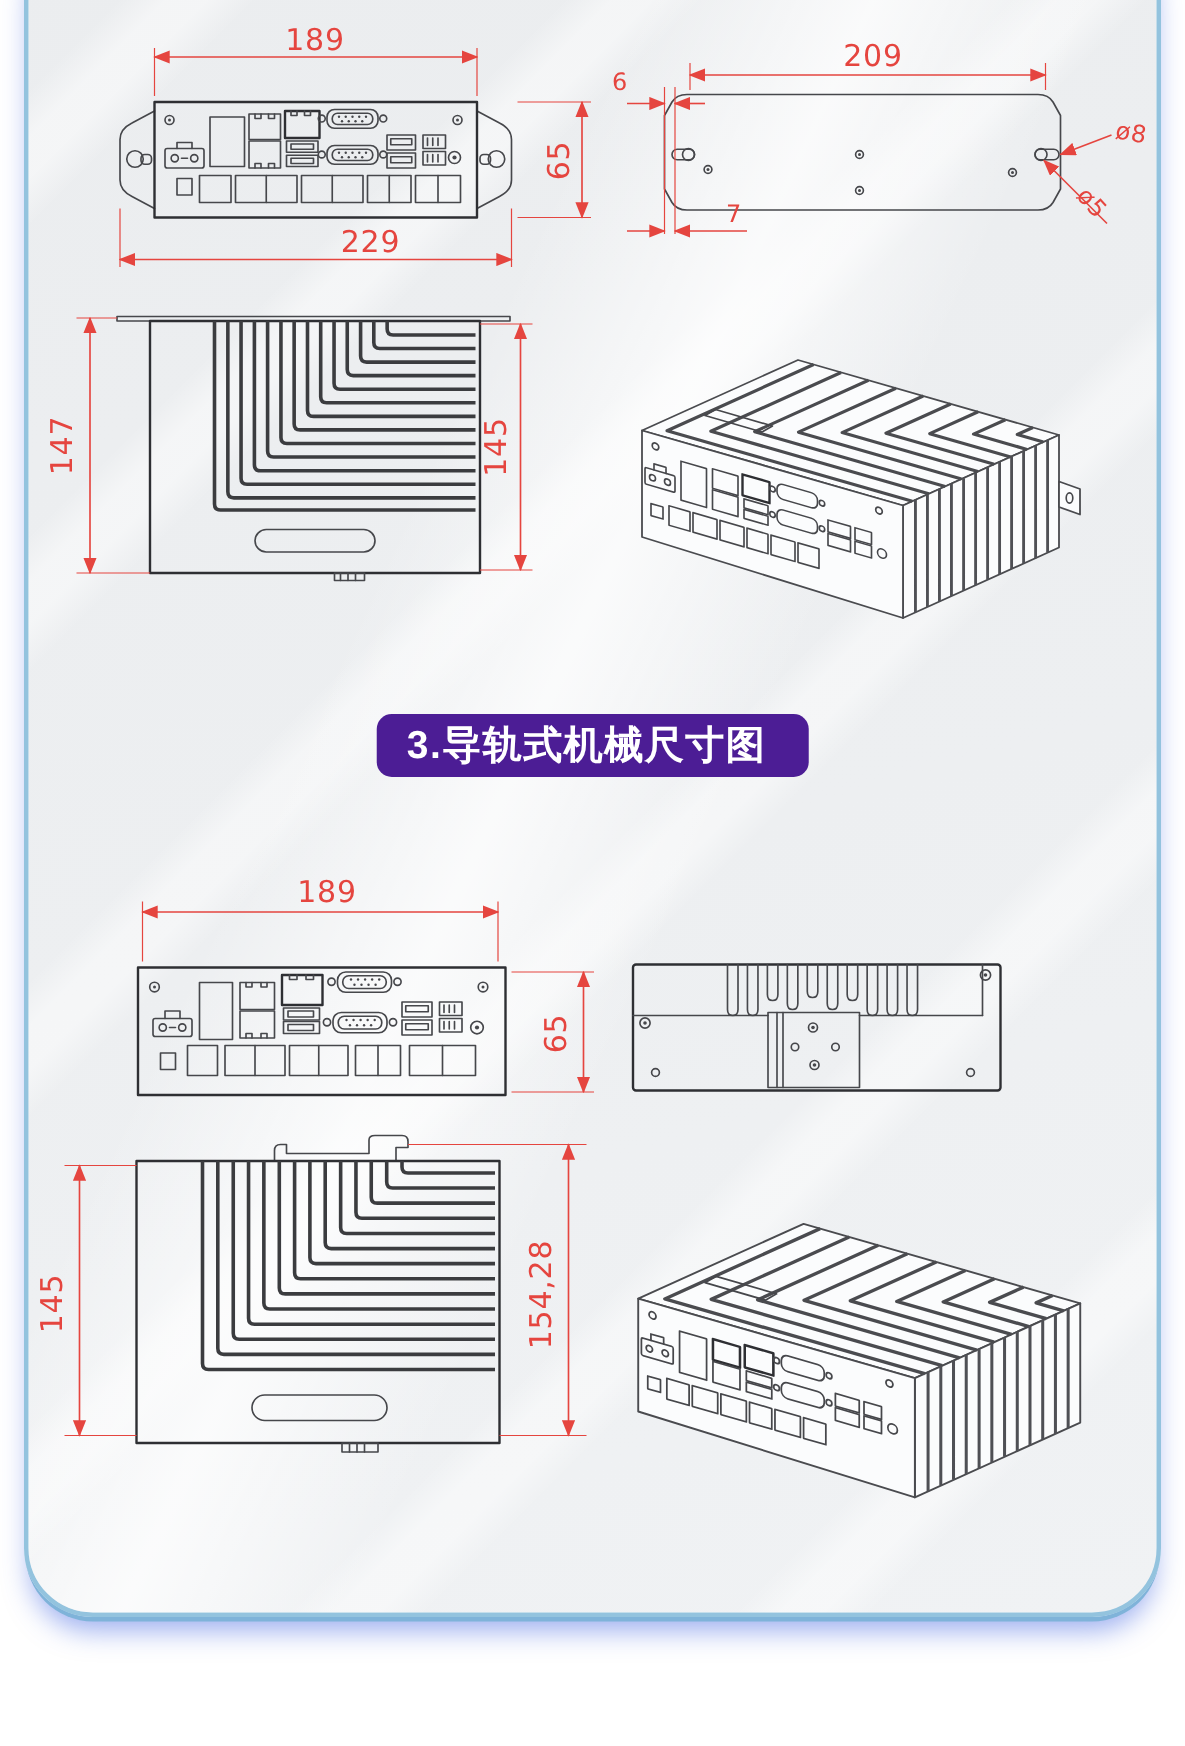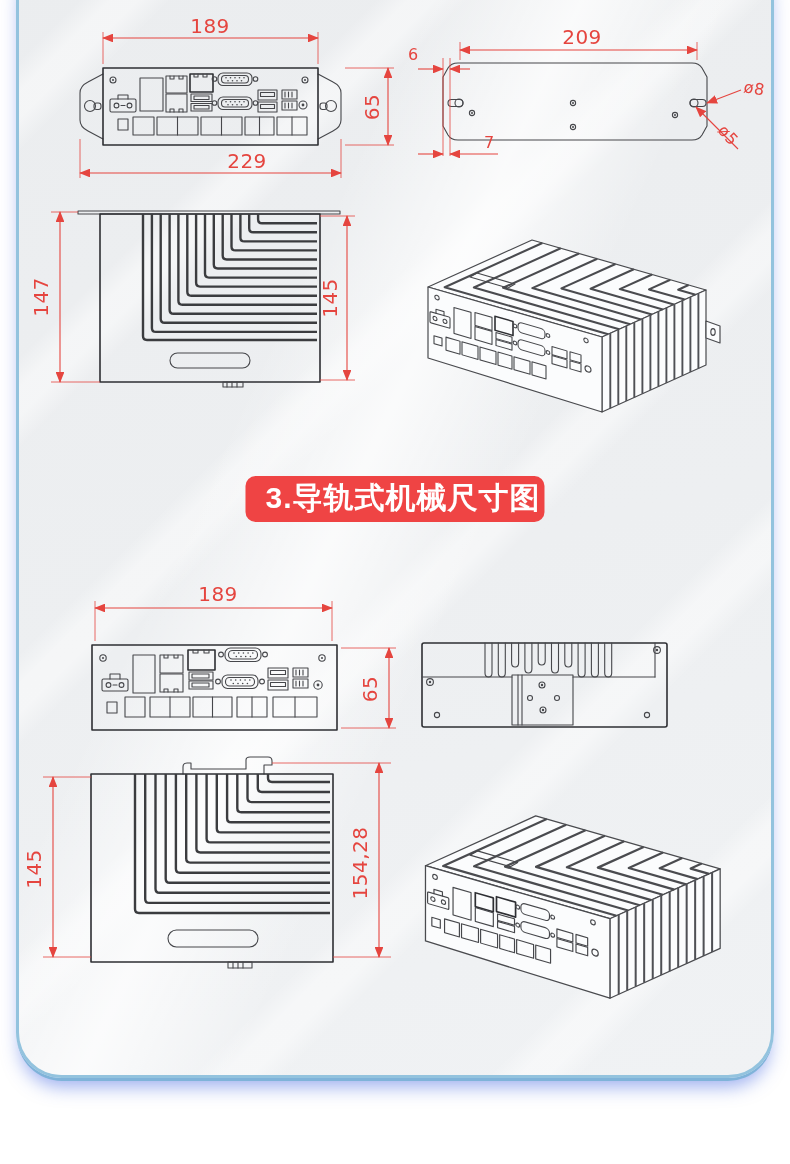--- a/index.html
+++ b/index.html
@@ -10,22 +10,22 @@
         border:3px solid #93c3de;border-radius:46px;
         box-shadow:0 4px 0 -1px #7fb3d9, 0 13px 18px -4px rgba(64,100,225,.5);
         overflow:hidden;z-index:0}
   .card .streaks{position:absolute;inset:0;pointer-events:none;
         background:
           linear-gradient(115deg, rgba(255,255,255,0) 34%, rgba(255,255,255,.75) 46%, rgba(255,255,255,0) 58%),
           repeating-linear-gradient(135deg, rgba(255,255,255,0) 0px, rgba(255,255,255,0) 80px,
             rgba(255,255,255,.45) 102px, rgba(255,255,255,.45) 122px, rgba(255,255,255,0) 145px, rgba(255,255,255,0) 210px)}
   .dwg{position:absolute;z-index:2}
   .banner{position:absolute;z-index:3;left:50%;transform:translateX(-50%);top:476px;
-        background:#ef4444;color:#fff;font-weight:bold;font-size:30px;line-height:1;
-        padding:7px 4px 9px 20px;border-radius:10px;letter-spacing:1px;white-space:nowrap}
+        background:#4c1d95;color:#fff;font-weight:bold;font-size:26px;line-height:1;
+        padding:7px 28px 9px 20px;border-radius:10px;letter-spacing:1px;white-space:nowrap}
   
   .k{stroke:#46474b;fill:none;stroke-width:1.1;stroke-linejoin:round;stroke-linecap:round}
   .kb{stroke:#2e2f33;fill:none;stroke-width:1.6;stroke-linejoin:round}
   .kd{fill:#46474b;stroke:none}
   .w{fill:#fbfcfd;stroke:#4a4b4f;stroke-width:1.2;stroke-linejoin:round}
   .fin{stroke:#3b3c3f;fill:none;stroke-width:2.4}
   .ch{stroke:#4a4b4f;fill:none;stroke-width:2.1;stroke-linejoin:round}
   .sl{stroke:#4f5055;fill:none;stroke-width:1.9}
   .dim{stroke:#e5453f;stroke-width:1.1;fill:none}
   .ext{stroke:#e5453f;stroke-width:.8;fill:none}

